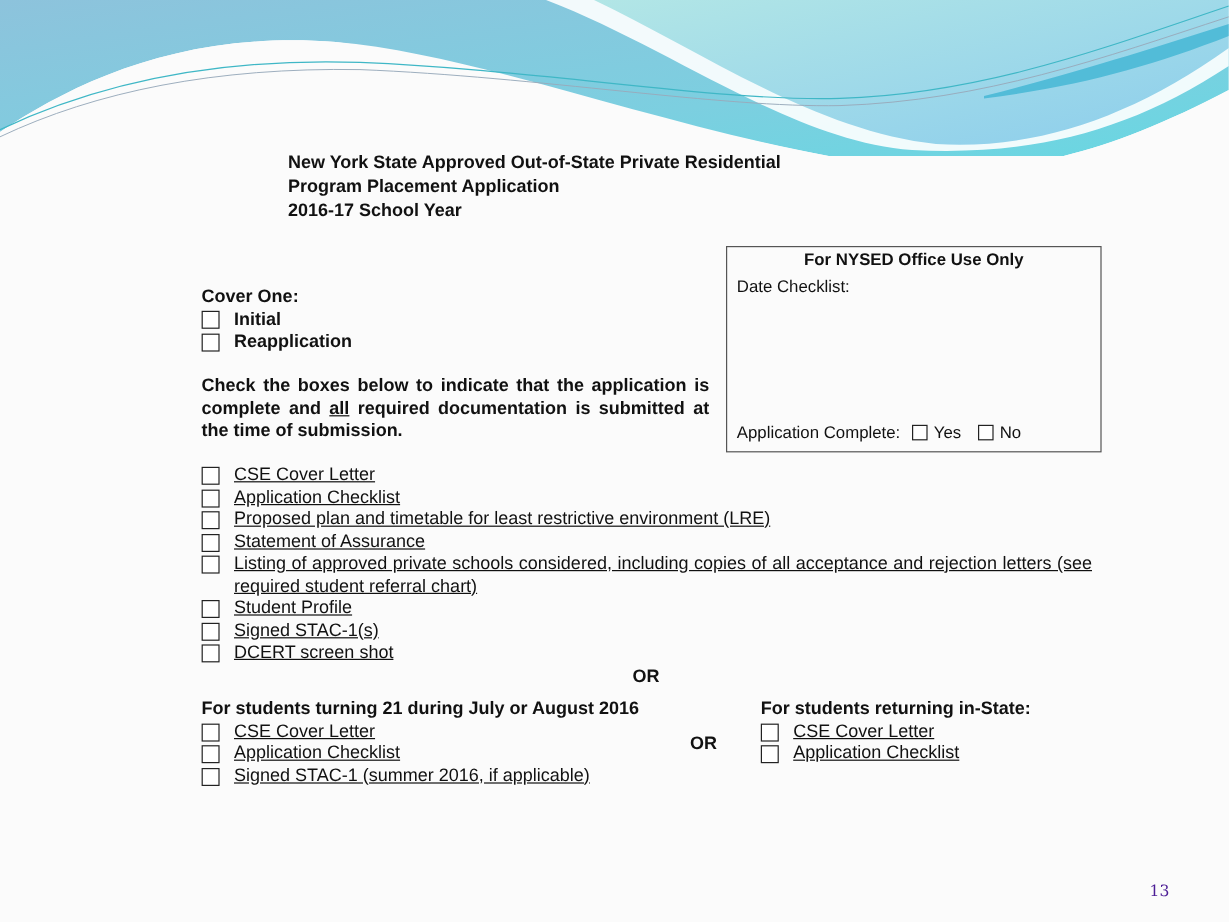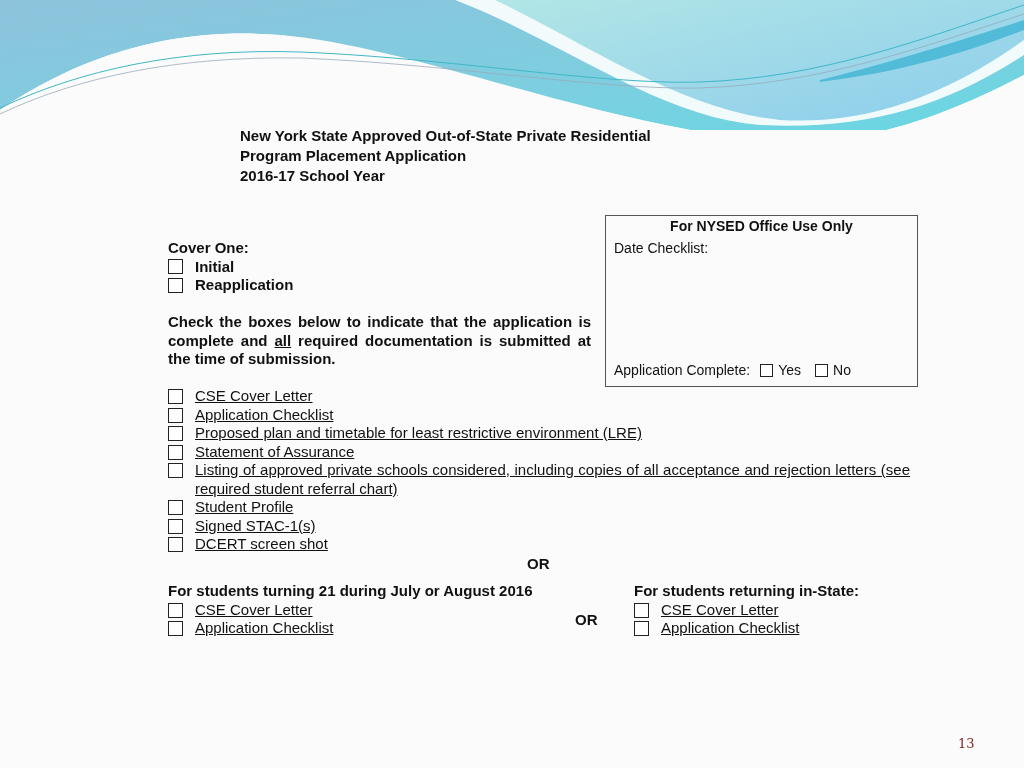--- a/index.html
+++ b/index.html
@@ -8,21 +8,21 @@
     background: #fbfbfb;
     font-family: "Liberation Sans", sans-serif;
     color: #111;
   }
   .banner { position: absolute; left: 0; top: 0; width: 1024px; height: 130px; }
   .title-block {
     position: absolute; left: 240px; top: 126px; width: 600px;
     text-align: left; font-weight: bold; font-size: 15px; line-height: 20px;
   }
   .office-box {
-    position: absolute; left: 605px; top: 215px; width: 313px; height: 172px;
+    position: absolute; left: 605px; top: 205px; width: 313px; height: 172px;
     border: 1px solid #555; box-sizing: border-box; font-size: 14px;
   }
   .office-title { text-align: center; font-weight: bold; margin-top: 1px; line-height: 18px; }
   .office-date { position: absolute; left: 8px; top: 24px; }
   .office-complete { position: absolute; left: 8px; top: 146px; display: flex; align-items: center; text-align: center; }
   .office-complete .cb { margin-left: 10px; margin-right: 5px; }
   .office-complete .opt-no { margin-left: 14px; }
 
   .cb {
     display: inline-block; width: 13px; height: 13px; border: 1.3px solid #222;
@@ -43,21 +43,21 @@
   .doc-item { display: flex; align-items: flex-start; }
   .doc-item .cb { width: 15px; height: 15px; margin-right: 12px; margin-top: 2px; }
   .doc-item .txt { text-align: justify; flex: 1; text-decoration: underline; }
   .or-center { position: absolute; left: 527px; top: 555px; font-weight: bold; font-size: 15px; }
   .group-left { position: absolute; left: 168px; top: 582px; font-size: 15px; line-height: 18.5px; }
   .group-right { position: absolute; left: 634px; top: 582px; font-size: 15px; line-height: 18.5px; }
   .group-title { font-weight: bold; }
   .or-mid { position: absolute; left: 575px; top: 611px; font-weight: bold; font-size: 15px; }
   .page-num {
     position: absolute; left: 958px; top: 736px; font-family: "DejaVu Serif", serif;
-    font-size: 13px; color: #7f1d1d;
+    font-size: 13px; color: #4c1d95;
   }
 </style>
 </head>
 <body>
 
 <svg class="banner" viewBox="0 0 1024 130" preserveAspectRatio="none">
   <defs>
     <linearGradient id="g1" x1="0" y1="0" x2="1" y2="1">
       <stop offset="0" stop-color="#8dc3dc"></stop>
       <stop offset="0.6" stop-color="#7ccfe0"></stop>
@@ -151,20 +151,24 @@
 <div class="group-left">
   <div class="group-title">For students turning 21 during July or August 2016</div>
   <div class="doc-item">
       <span class="cb"></span>
       <span class="txt">CSE Cover Letter</span>
     </div>
   <div class="doc-item">
       <span class="cb"></span>
       <span class="txt">Application Checklist</span>
     </div>
+  <div class="doc-item">
+      <span class="cb"></span>
+      <span class="txt">Signed STAC-1 (summer 2016, if applicable)</span>
+    </div>
 </div>
 
 <div class="or-mid">OR</div>
 
 <div class="group-right">
   <div class="group-title">For students returning in-State:</div>
   <div class="doc-item">
       <span class="cb"></span>
       <span class="txt">CSE Cover Letter</span>
     </div>

